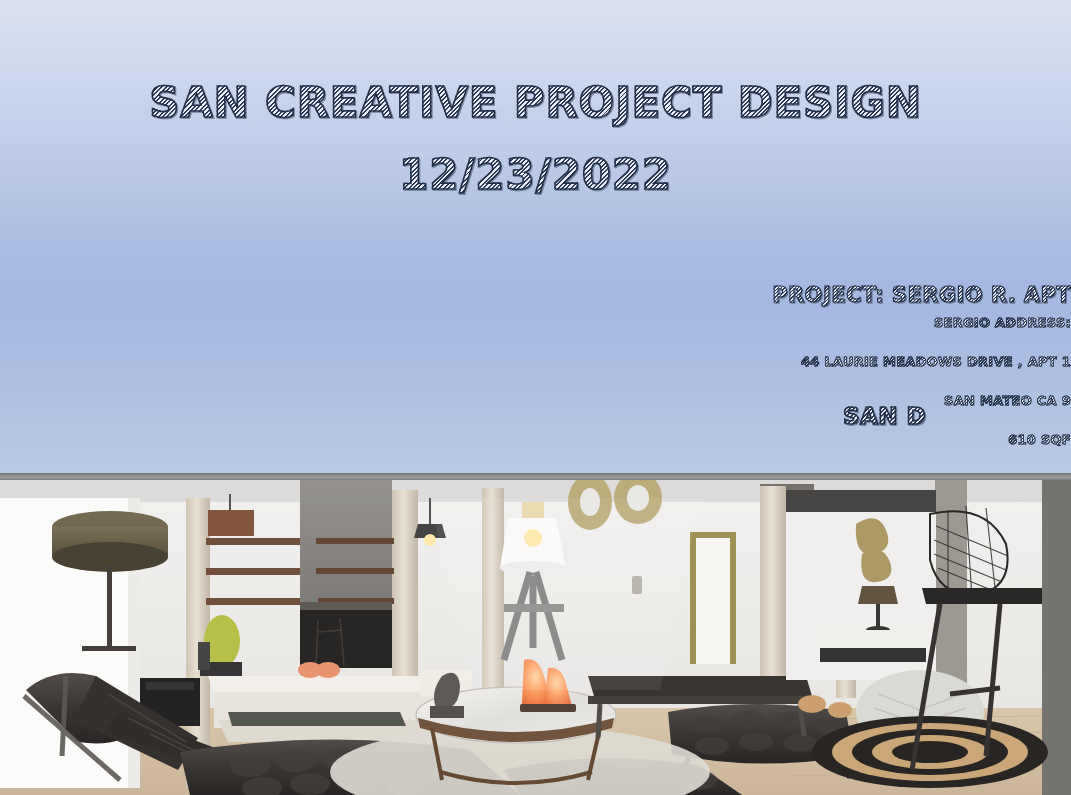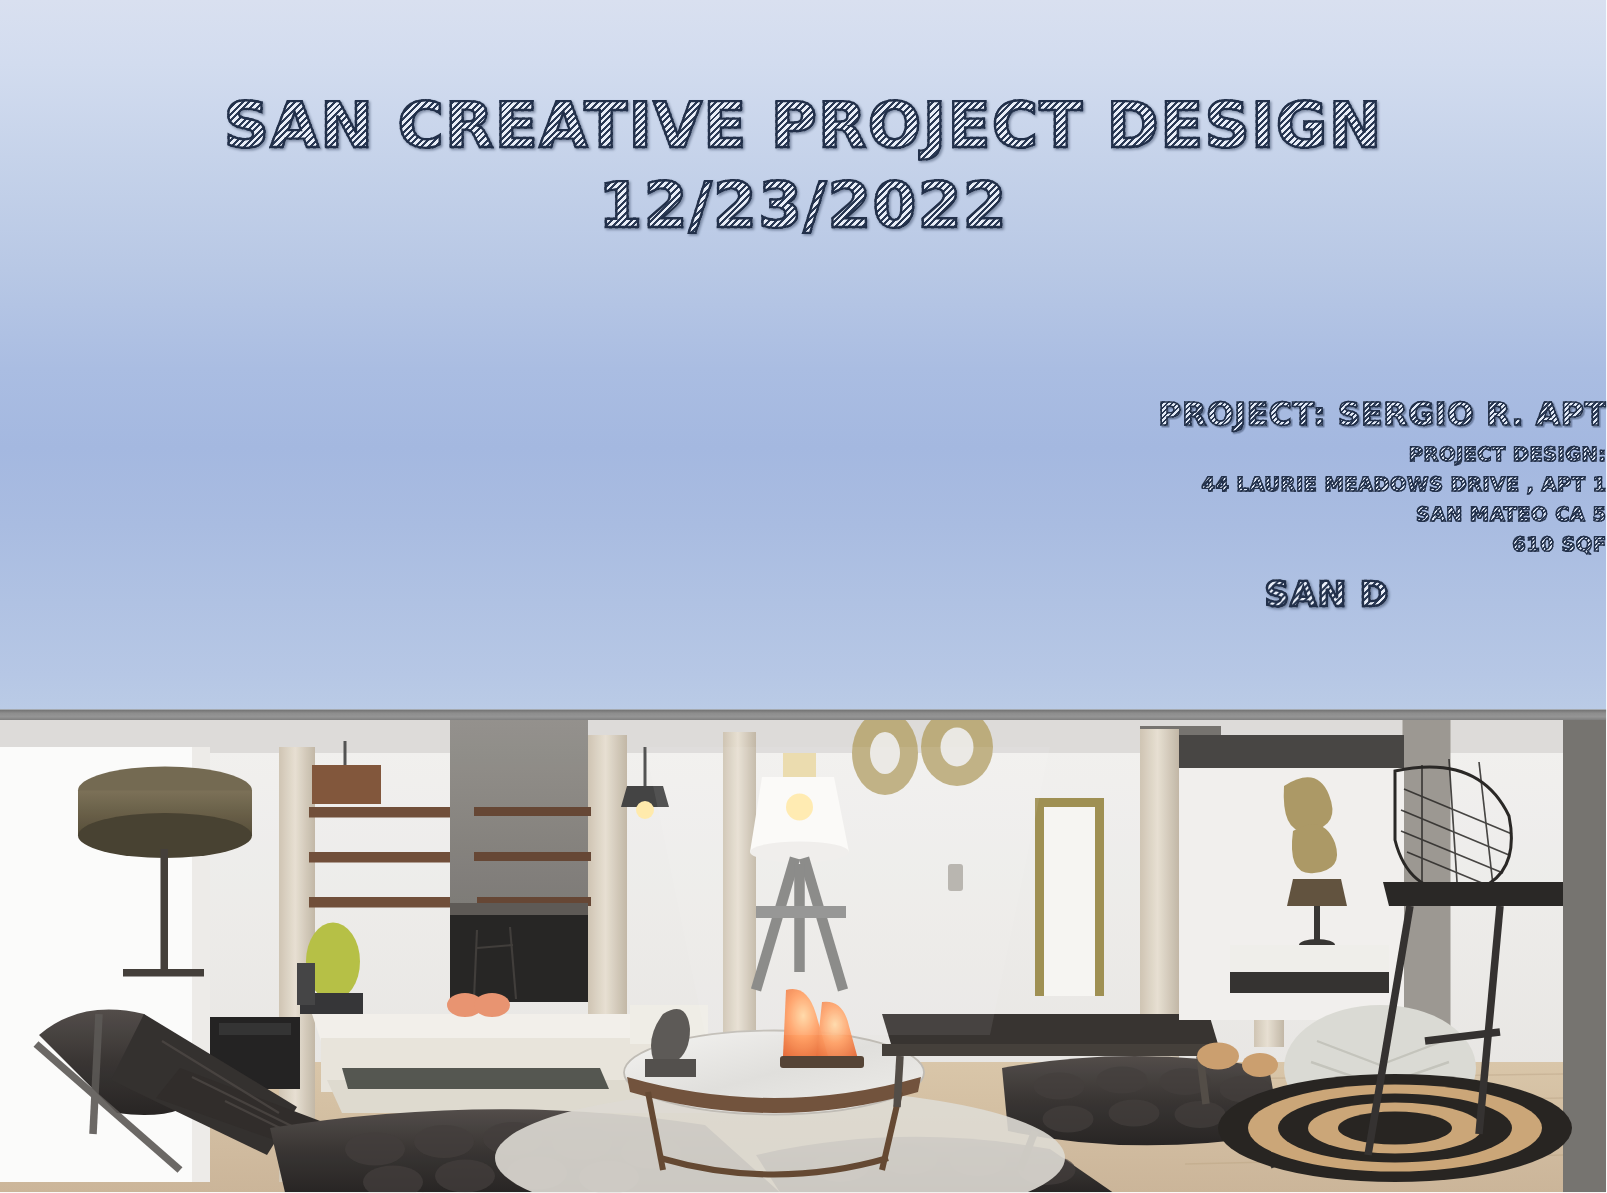--- a/index.html
+++ b/index.html
@@ -36,35 +36,36 @@
     color:transparent;
     background-image:repeating-linear-gradient(135deg,
         #2b3a55 0px,#2b3a55 1.4px,
         #e9eef8 1.4px,#e9eef8 3.1px);
     -webkit-background-clip:text;
     background-clip:text;
     -webkit-text-stroke:1.6px #22304a;
     paint-order:stroke fill;
     filter:drop-shadow(1.5px 1.5px 0.6px rgba(40,55,85,.45));
     white-space:nowrap;
+    margin-top:19px;
   }
   .fancy.sm{-webkit-text-stroke:1.1px #22304a;
     background-image:repeating-linear-gradient(135deg,
         #2b3a55 0px,#2b3a55 1.1px,
         #e3eaf6 1.1px,#e3eaf6 2.4px);
     filter:drop-shadow(1px 1px .5px rgba(40,55,85,.45));}
   .fancy.xs{-webkit-text-stroke:.9px #22304a;
     background-image:repeating-linear-gradient(135deg,
         #2b3a55 0px,#2b3a55 1px,
         #dfe7f5 1px,#dfe7f5 2.1px);
     filter:drop-shadow(.8px .8px .4px rgba(40,55,85,.4));}
 
   #title-block{position:absolute;left:0;top:58px;width:1071px;text-align:center;}
   #main-title{font-size:42px;line-height:52px;display:inline-block;}
-  #title-date{font-size:42px;line-height:52px;display:block;margin-top:1px;}
+  #title-date{font-size:42px;line-height:52px;display:block;margin-top:20px;}
 
   #project-block{position:absolute;left:0;top:262px;width:1071px;text-align:right;}
   #project-name{font-size:21px;line-height:28px;display:block;}
   #address-label{font-size:13px;line-height:20px;display:block;margin-top:4px;}
   .address-line{font-size:13px;line-height:20px;display:block;}
 
   #brand-mark{position:absolute;left:843px;top:378px;font-size:23px;line-height:38px;}
 
   
   #photo{position:absolute;left:0;top:480px;width:1071px;height:315px;overflow:hidden;background:#f3f1ee;}
@@ -78,23 +79,23 @@
   <div id="header-panel"></div>
   <div id="divider-bar"></div>
 
   <div id="title-block">
     <span id="main-title" class="fancy">SAN CREATIVE PROJECT DESIGN</span>
     <span id="title-date" class="fancy">12/23/2022</span>
   </div>
 
   <div id="project-block">
     <span id="project-name" class="fancy sm">PROJECT: SERGIO R. APT</span>
-    <span id="address-label" class="fancy xs">PROJECT DESIGN:</span>
+    <span id="address-label" class="fancy xs">SERGIO ADDRESS:</span>
     <span class="fancy xs address-line">44 LAURIE MEADOWS DRIVE , APT 1</span>
-    <span class="fancy xs address-line">SAN MATEO CA 5</span>
+    <span class="fancy xs address-line">SAN MATEO CA 9</span>
     <span class="fancy xs address-line">610 SQF</span>
   </div>
 
   <span id="brand-mark" class="fancy">SAN D</span>
 
   <div id="photo">
     <svg viewBox="0 0 1071 315" xmlns="http://www.w3.org/2000/svg" shape-rendering="geometricPrecision">
       <defs>
         <linearGradient id="wallG" x1="0" y1="0" x2="0" y2="1">
           <stop offset="0" stop-color="#f2f1ef"></stop>

